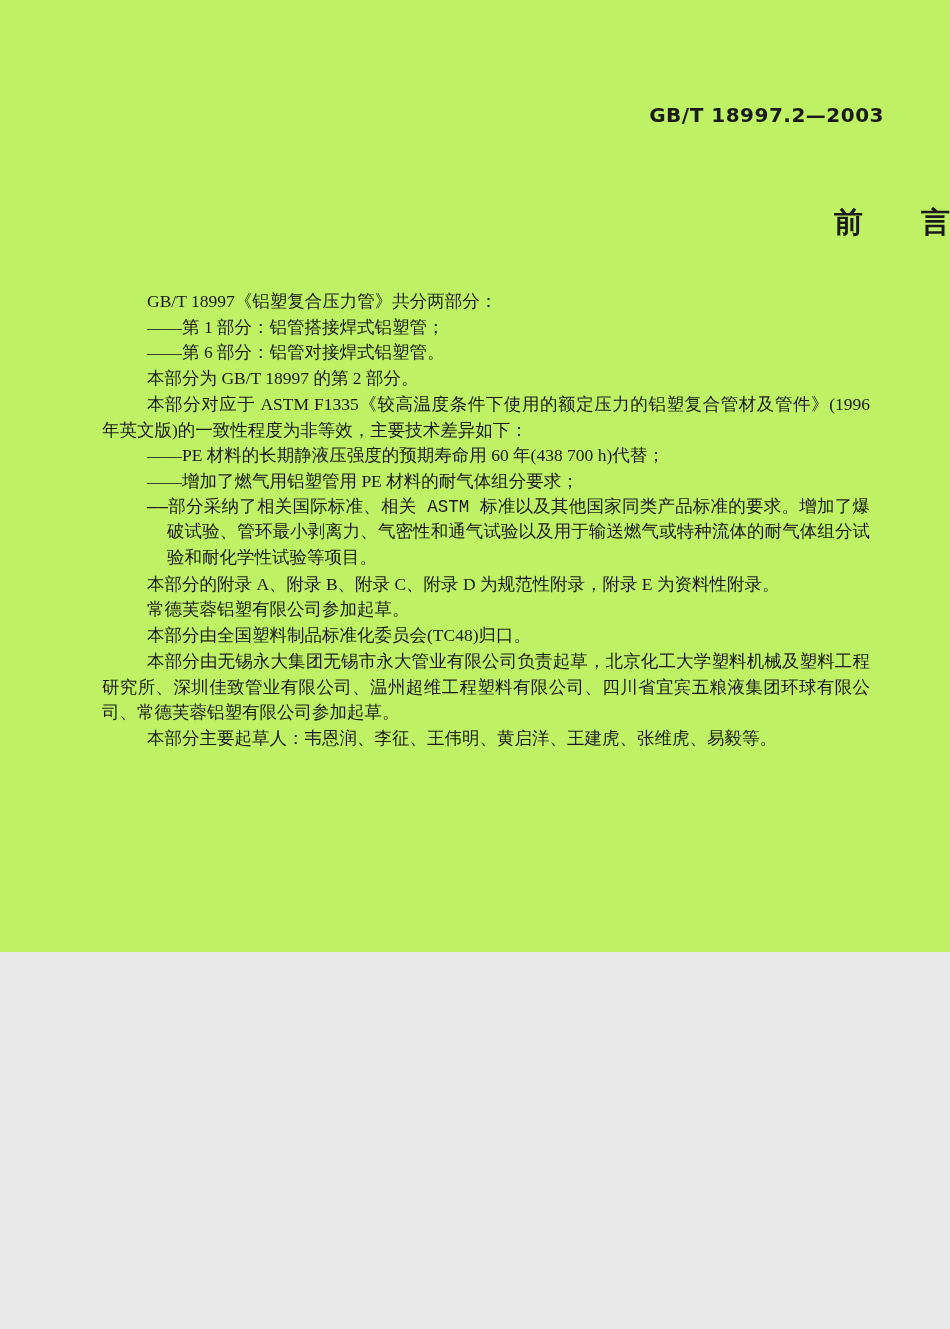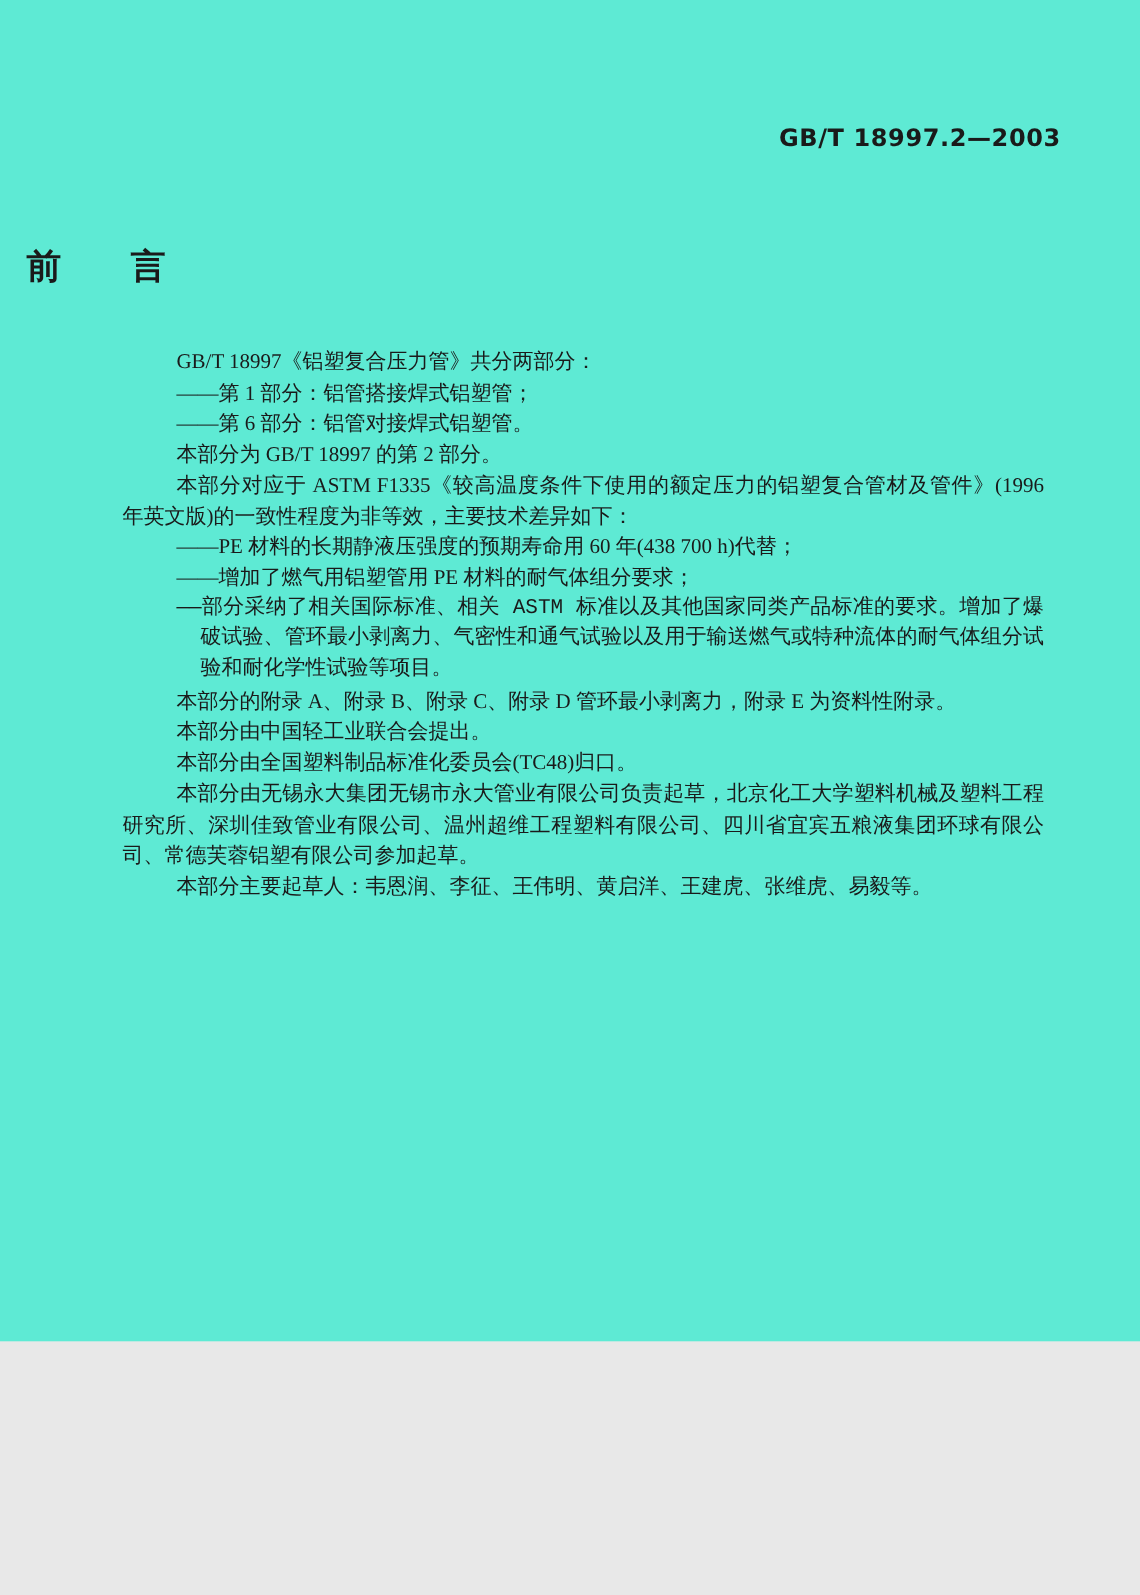--- a/index.html
+++ b/index.html
@@ -1,37 +1,37 @@
 <!DOCTYPE html>
 <html lang="zh"><head>
 <meta charset="utf-8">
 <style>
   html,body{margin:0;padding:0;background:#e8e8e8;}
   .page{
     position:relative;
-    width:950px;height:1118px;
+    width:950px;height:952px;
     margin:0 auto;
-    background:#5eead4;
+    background:#bef264;
     color:#1a1a1a;
     font-family:"Liberation Serif","DejaVu Serif",serif;
     overflow:hidden;
   }
   .doc-number{
     position:absolute;
     top:103px;right:66px;
     font-family:"DejaVu Sans","Liberation Sans",sans-serif;
     font-weight:bold;
     font-size:20px;
     letter-spacing:0.5px;
     white-space:nowrap;
   }
   .page-title{
     position:absolute;
     top:206px;left:22px;right:0;
-    text-align:left;
+    text-align:right;
     font-family:"DejaVu Sans","Liberation Sans",sans-serif;
     font-weight:bold;
     font-size:29px;
     line-height:32px;
     white-space:pre;
   }
   .body-text{
     position:absolute;
     top:289px;left:102px;
     width:768px;
@@ -77,22 +77,22 @@
 
   <div class="body-text">
     <p class="pi">GB/T 18997《铝塑复合压力管》共分两部分：</p>
     <p class="pi">——第 1 部分：铝管搭接焊式铝塑管；</p>
     <p class="pi">——第 6 部分：铝管对接焊式铝塑管。</p>
     <p class="pi">本部分为 GB/T 18997 的第 2 部分。</p>
     <p class="pi">本部分对应于 ASTM F1335《较高温度条件下使用的额定压力的铝塑复合管材及管件》(1996 年英文版)的一致性程度为非等效，主要技术差异如下：</p>
     <p class="pi">——PE 材料的长期静液压强度的预期寿命用 60 年(438 700 h)代替；</p>
     <p class="pi">——增加了燃气用铝塑管用 PE 材料的耐气体组分要求；</p>
     <p class="ph">——部分采纳了相关国际标准、相关 ASTM 标准以及其他国家同类产品标准的要求。增加了爆破试验、管环最小剥离力、气密性和通气试验以及用于输送燃气或特种流体的耐气体组分试验和耐化学性试验等项目。</p>
-    <p class="pi">本部分的附录 A、附录 B、附录 C、附录 D 管环最小剥离力，附录 E 为资料性附录。</p>
-    <p class="pi">本部分由中国轻工业联合会提出。</p>
+    <p class="pi">本部分的附录 A、附录 B、附录 C、附录 D 为规范性附录，附录 E 为资料性附录。</p>
+    <p class="pi">常德芙蓉铝塑有限公司参加起草。</p>
     <p class="pi">本部分由全国塑料制品标准化委员会(TC48)归口。</p>
     <p class="pi">本部分由无锡永大集团无锡市永大管业有限公司负责起草，北京化工大学塑料机械及塑料工程研究所、深圳佳致管业有限公司、温州超维工程塑料有限公司、四川省宜宾五粮液集团环球有限公司、常德芙蓉铝塑有限公司参加起草。</p>
     <p class="pi">本部分主要起草人：韦恩润、李征、王伟明、黄启洋、王建虎、张维虎、易毅等。</p>
   </div>
 
   <span class="page-number">Ⅱ</span>
 
   <span class="speck speck-1"></span>
   <span class="speck speck-2"></span>
 

